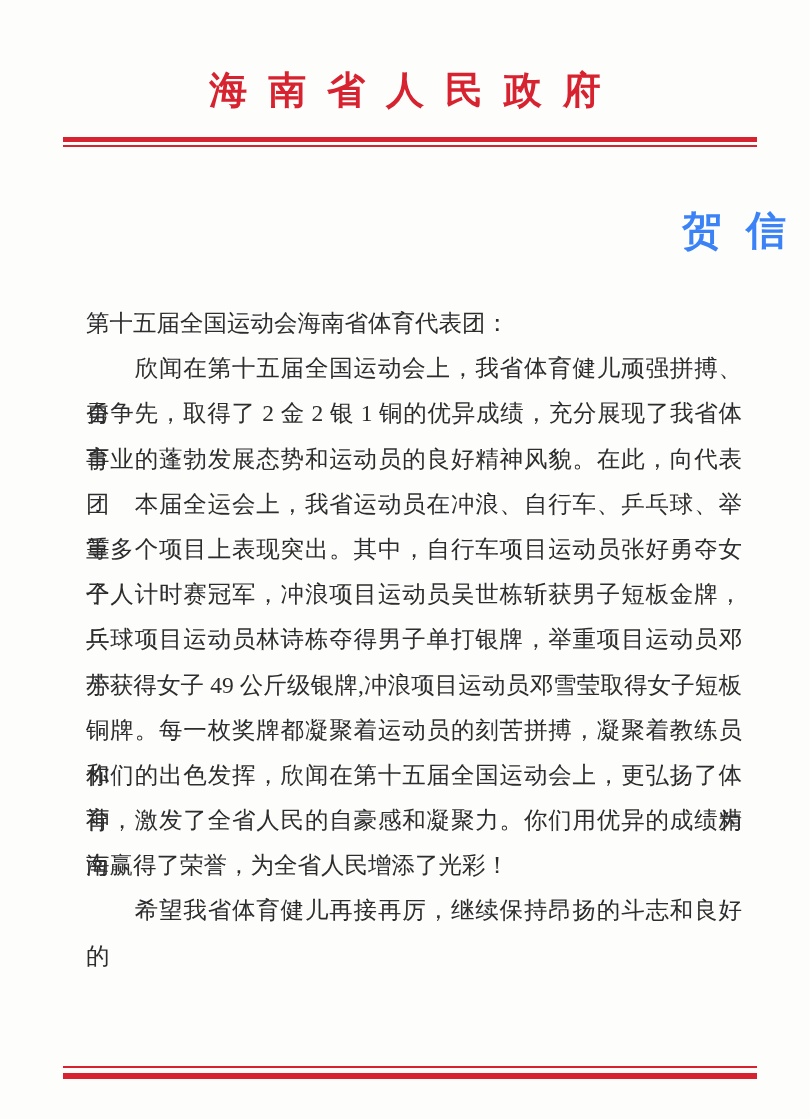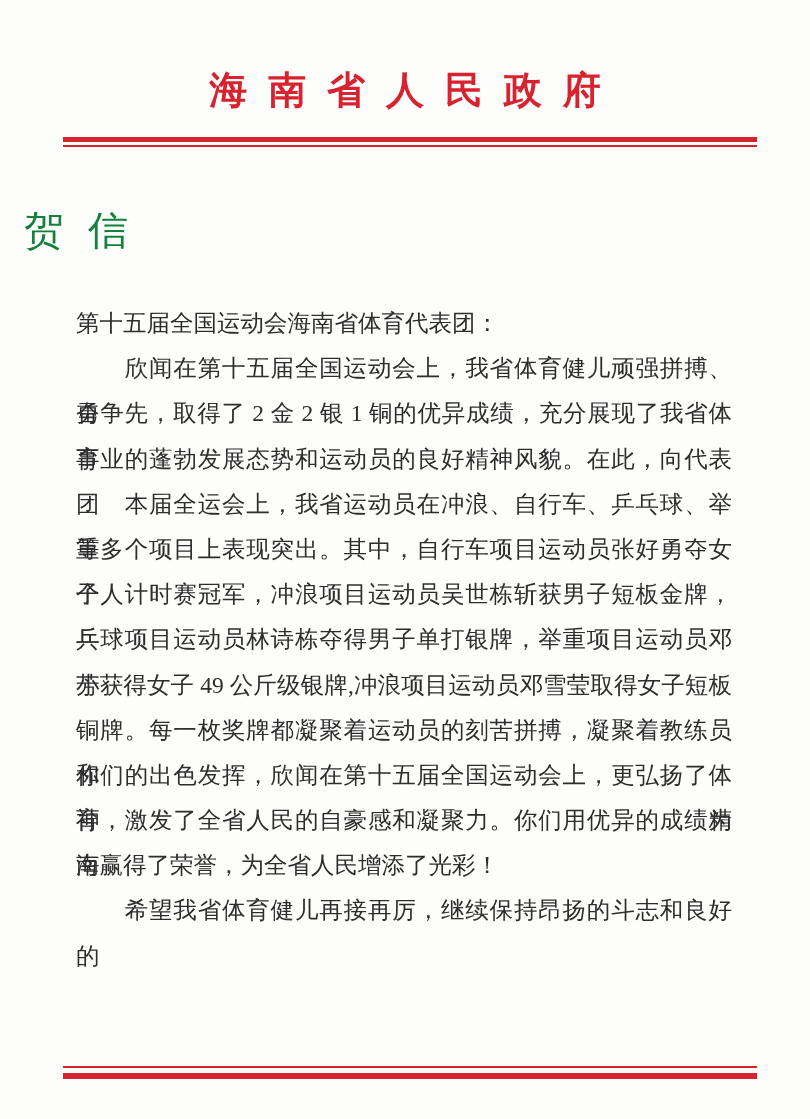--- a/index.html
+++ b/index.html
@@ -40,35 +40,35 @@
   .rule.header-thick { top: 137px; height: 5px; }
   .rule.header-thin  { top: 145px; height: 2px; }
   .rule.footer-thin  { top: 1066px; height: 2px; }
   .rule.footer-thick { top: 1073px; height: 6px; }
   
   .doc-title {
     position: absolute;
     top: 206px;
     left: 0;
     right: 0;
-    text-align: left;
+    text-align: right;
     font-family: "DejaVu Serif", serif;
-    font-weight: normal;
+    font-weight: bold;
     font-size: 40px;
     line-height: 48px;
-    color: #15803d;
+    color: #3b82f6;
     letter-spacing: 0.6em;
     text-indent: 0.6em;
     white-space: nowrap;
   }
   
   .letter-body {
     position: absolute;
     top: 301px;
-    left: 76px;
+    left: 86px;
     width: 656px;
     font-size: 23.5px;
     line-height: 45.2px;
     color: #2d2d2d;
     font-family: "Liberation Serif", "DejaVu Serif", serif;
   }
   .line {
     height: 45.2px;
     white-space: nowrap;
     text-align: left;

